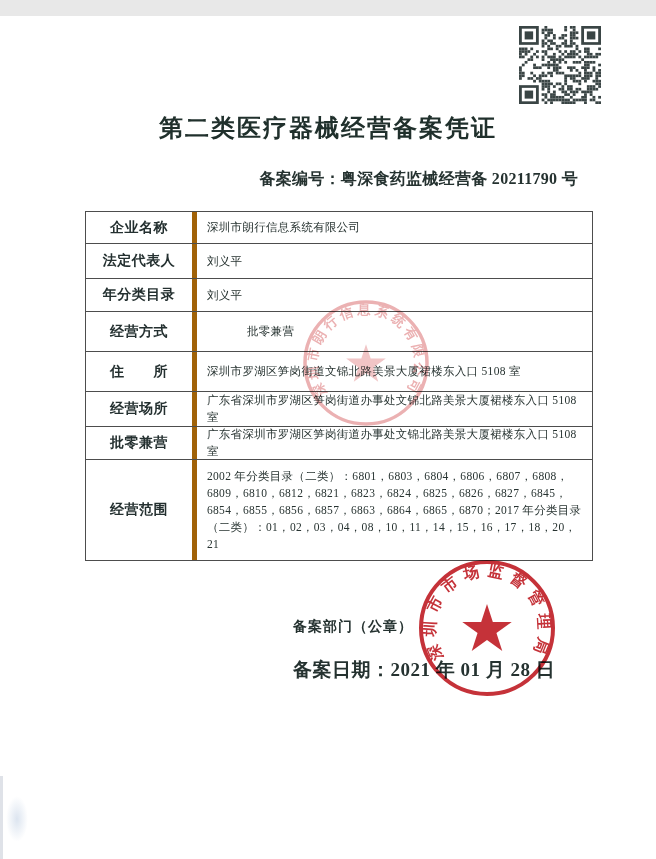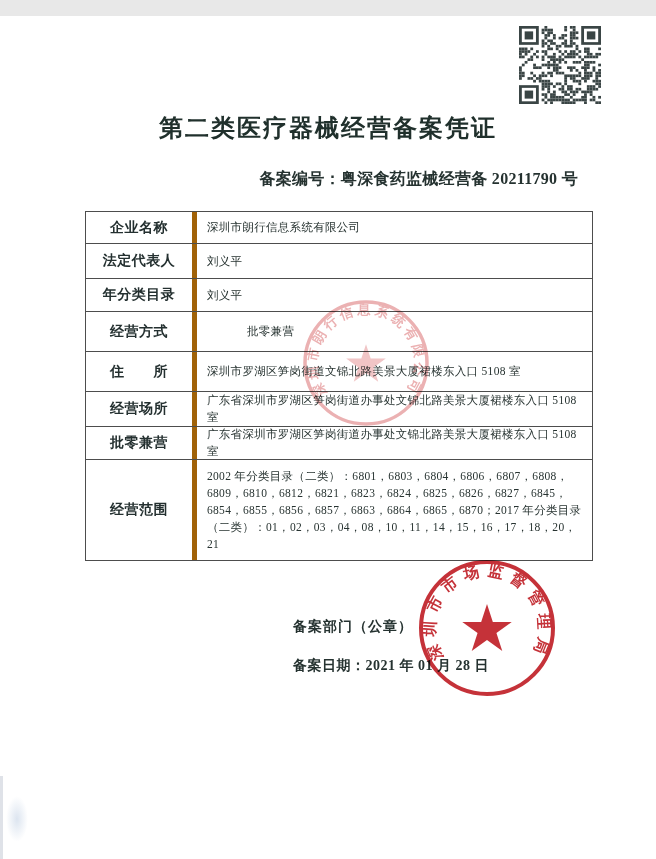--- a/index.html
+++ b/index.html
@@ -56,21 +56,21 @@
     font-size:11.5px;line-height:17px;letter-spacing:.3px;
     color:#273331;
   }
   
   .dept-line{
     position:absolute;left:293px;top:602px;
     font-size:14px;font-weight:bold;letter-spacing:1px;color:#253230;
   }
   .date-line{
     position:absolute;left:293px;top:641px;
-    font-size:14px;font-weight:bold;letter-spacing:.5px;color:#253230;
+    font-size:19px;font-weight:bold;letter-spacing:.5px;color:#253230;
   }
   
   .seal{position:absolute;mix-blend-mode:multiply;pointer-events:none;}
   .seal-company{left:301px;top:282px;opacity:.62;}
   .seal-authority{left:417px;top:542px;opacity:.95;}
   
   .smudge{
     position:absolute;left:6px;top:780px;width:22px;height:46px;
     background:radial-gradient(ellipse at center,rgba(130,160,200,.28),rgba(130,160,200,0) 70%);
   }

